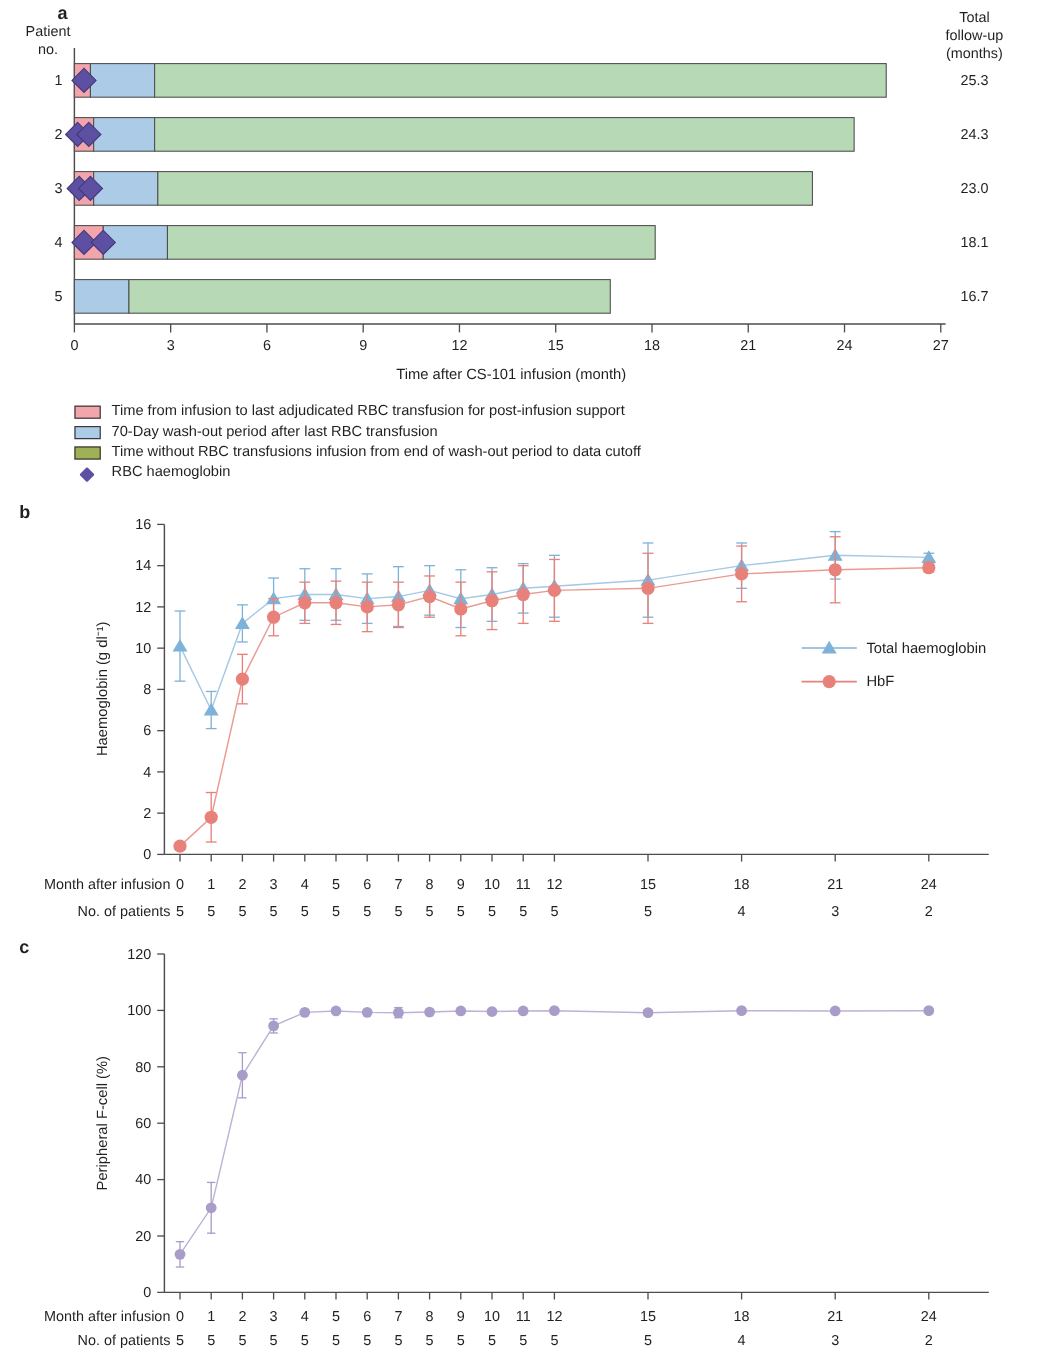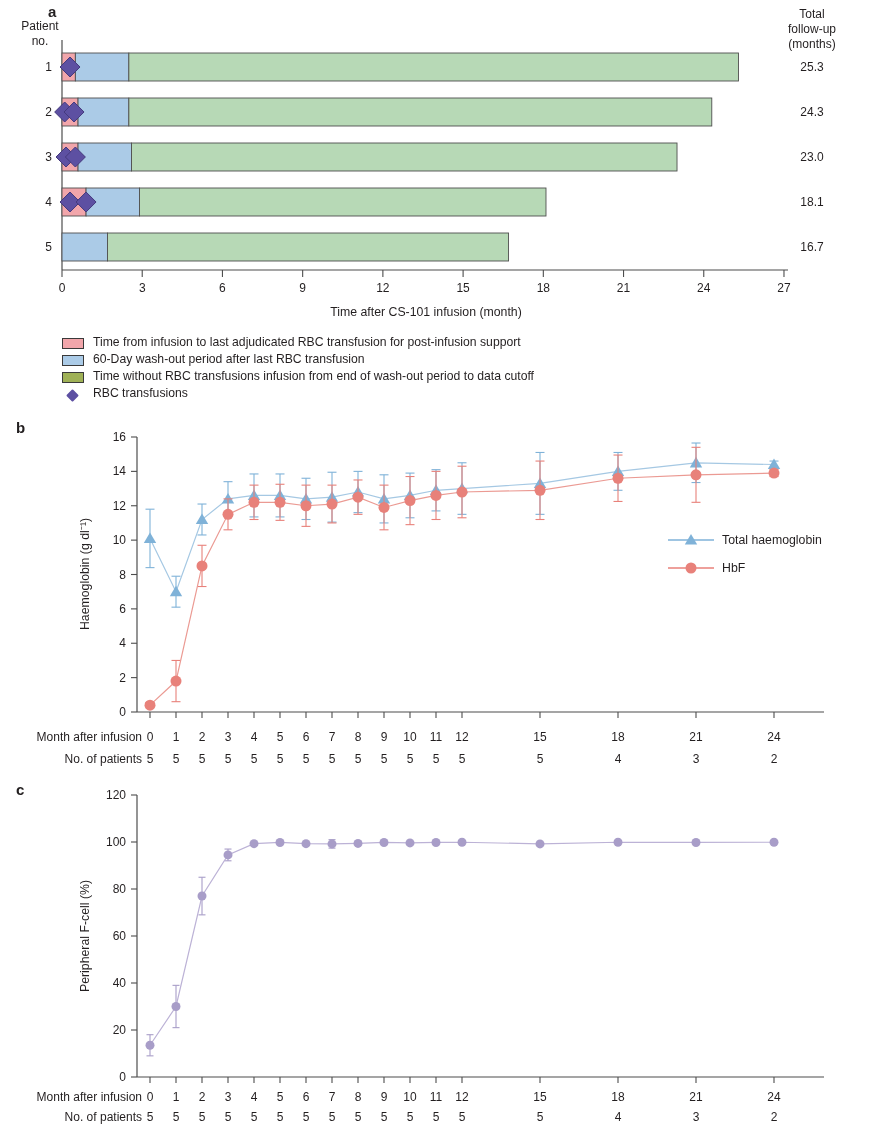--- a/index.html
+++ b/index.html
@@ -454,24 +454,24 @@
   <div class="plabel" style="left:16px;top:420px">b</div>
   <div class="plabel" style="left:16px;top:782px">c</div>
 
   <div id="legend-a">
     <div class="lrow">
       <span class="sw" style="background: rgb(242, 166, 171);"></span>
       <span>Time from infusion to last adjudicated RBC transfusion for post-infusion support</span>
     </div>
     <div class="lrow">
       <span class="sw" style="background: rgb(171, 203, 231);"></span>
-      <span>60-Day wash-out period after last RBC transfusion</span>
+      <span>70-Day wash-out period after last RBC transfusion</span>
     </div>
     <div class="lrow">
       <span class="sw" style="background: rgb(159, 177, 86);"></span>
       <span>Time without RBC transfusions infusion from end of wash-out period to data cutoff</span>
     </div>
     <div class="lrow">
       <span class="dsw" style="background: rgb(93, 80, 162);"></span>
-      <span>RBC transfusions</span>
+      <span>RBC haemoglobin</span>
     </div>
   </div>
 </div>
 
 </body></html>

